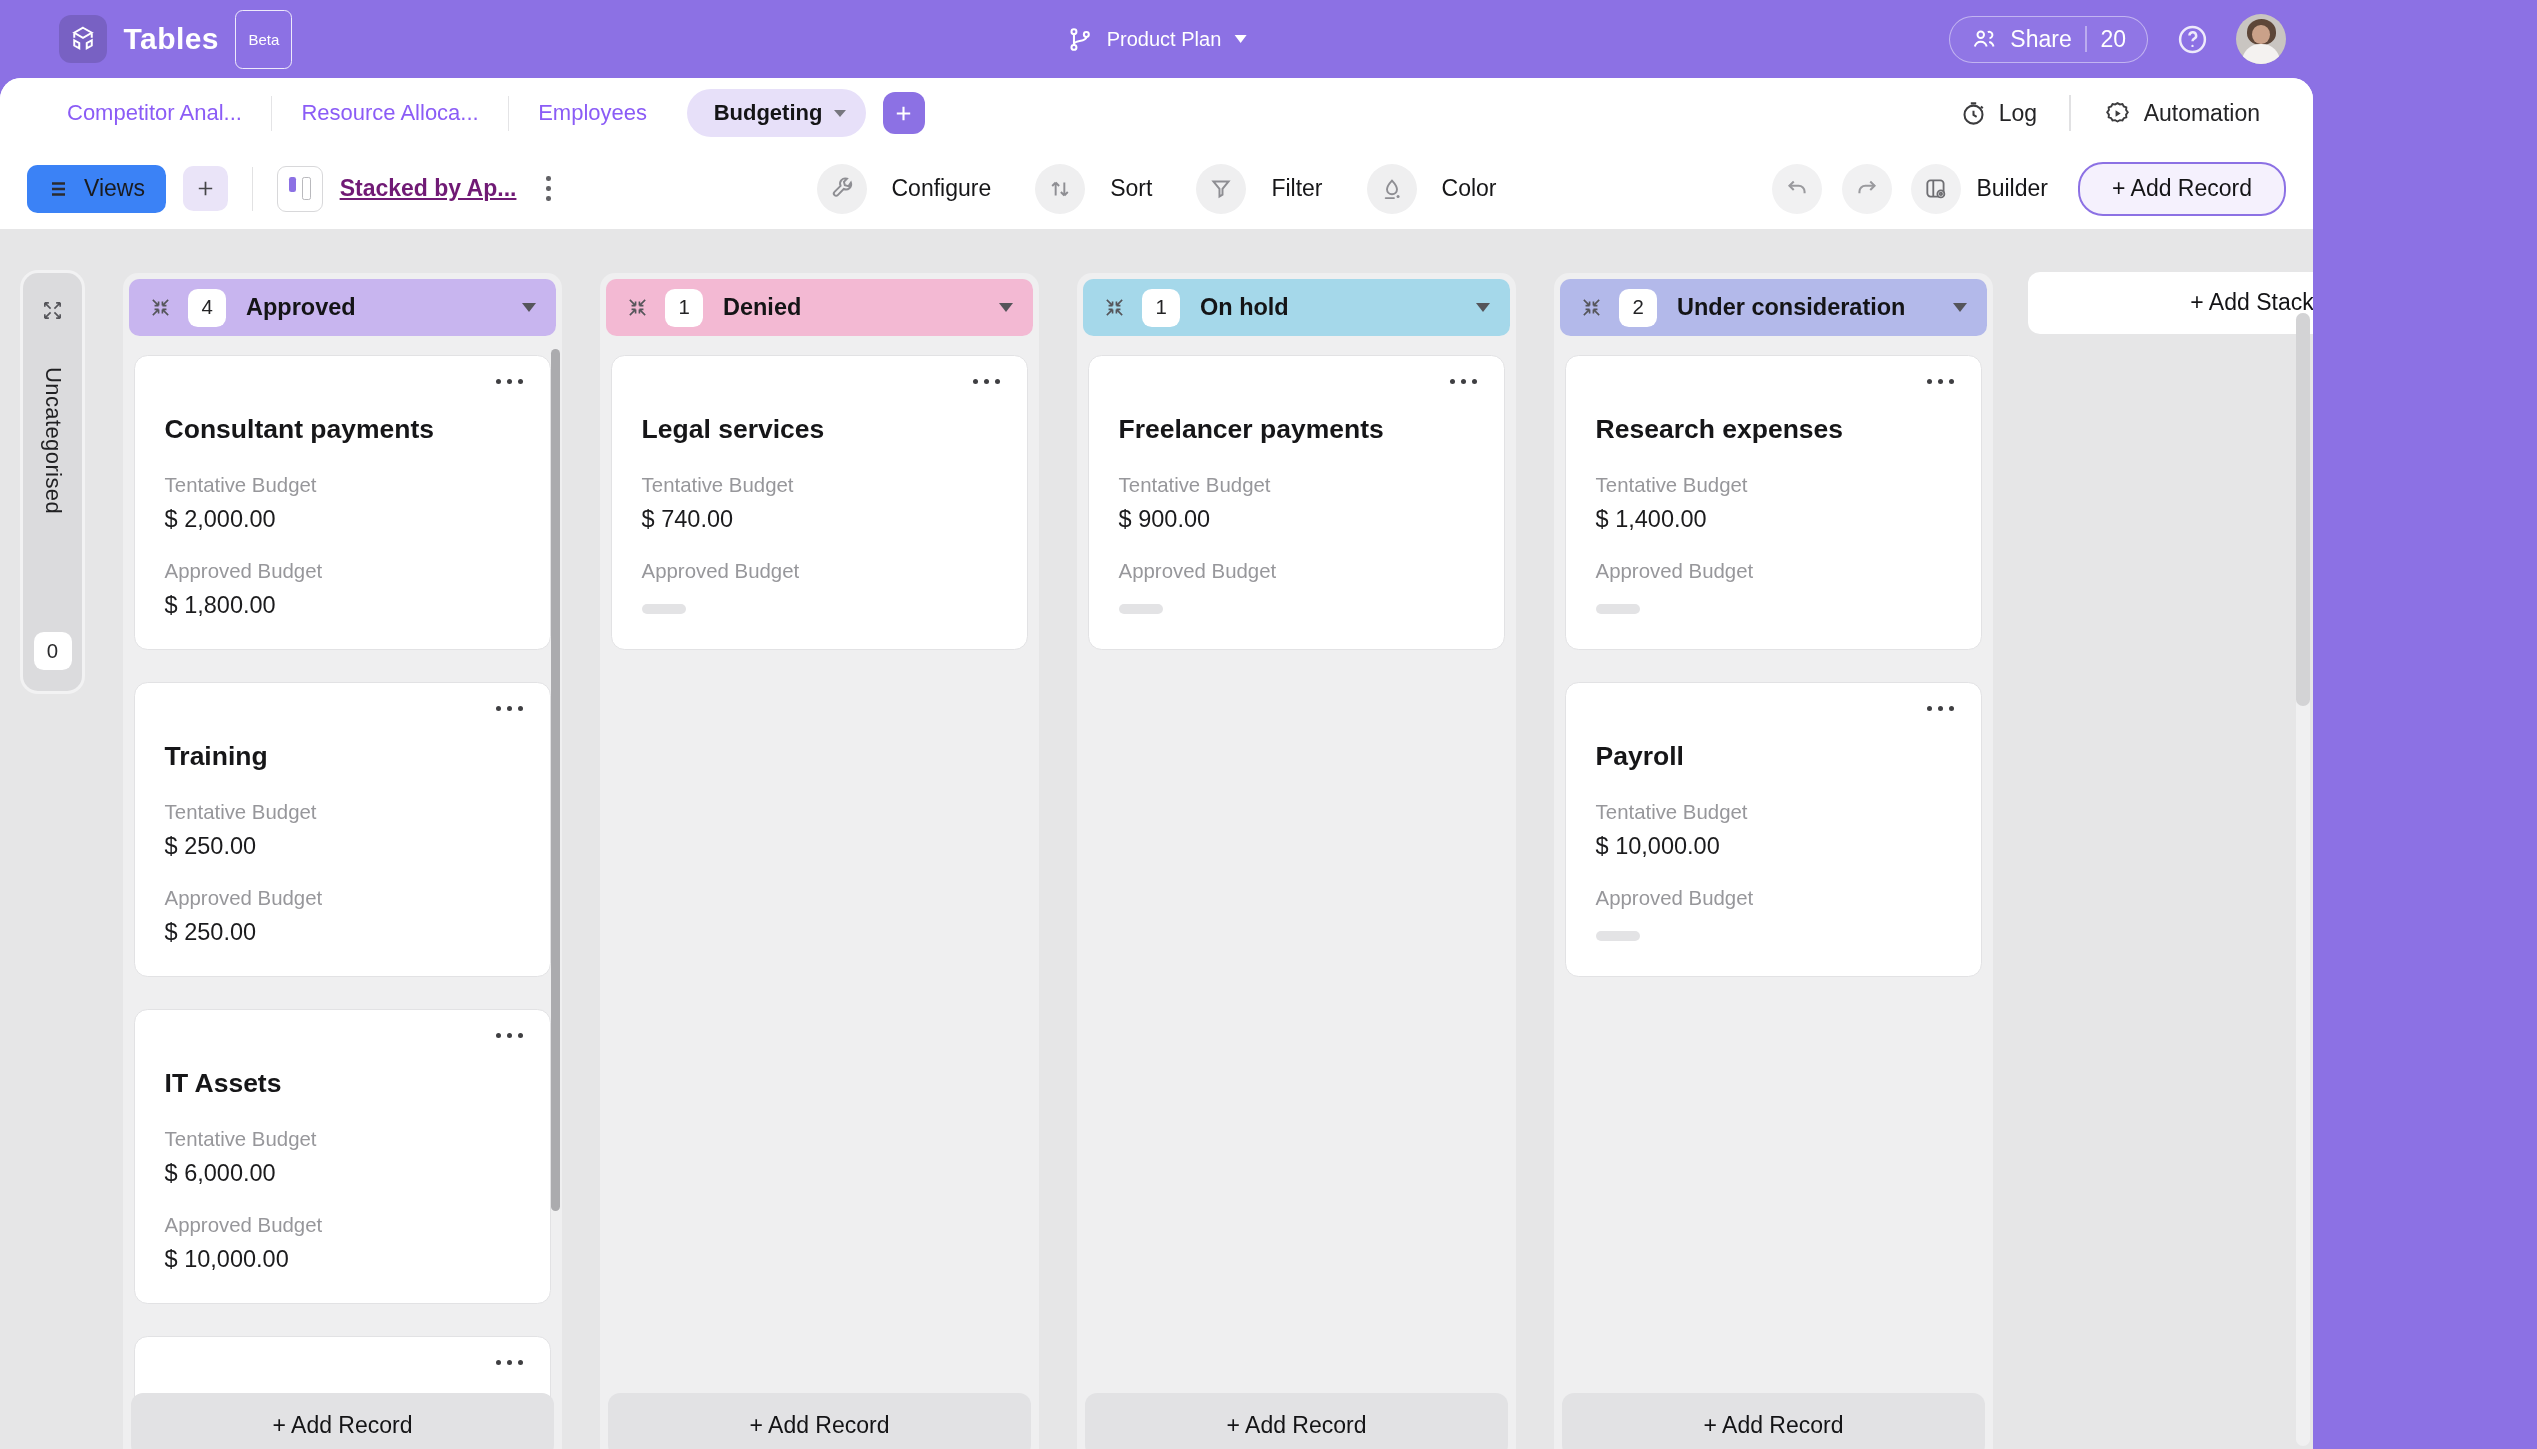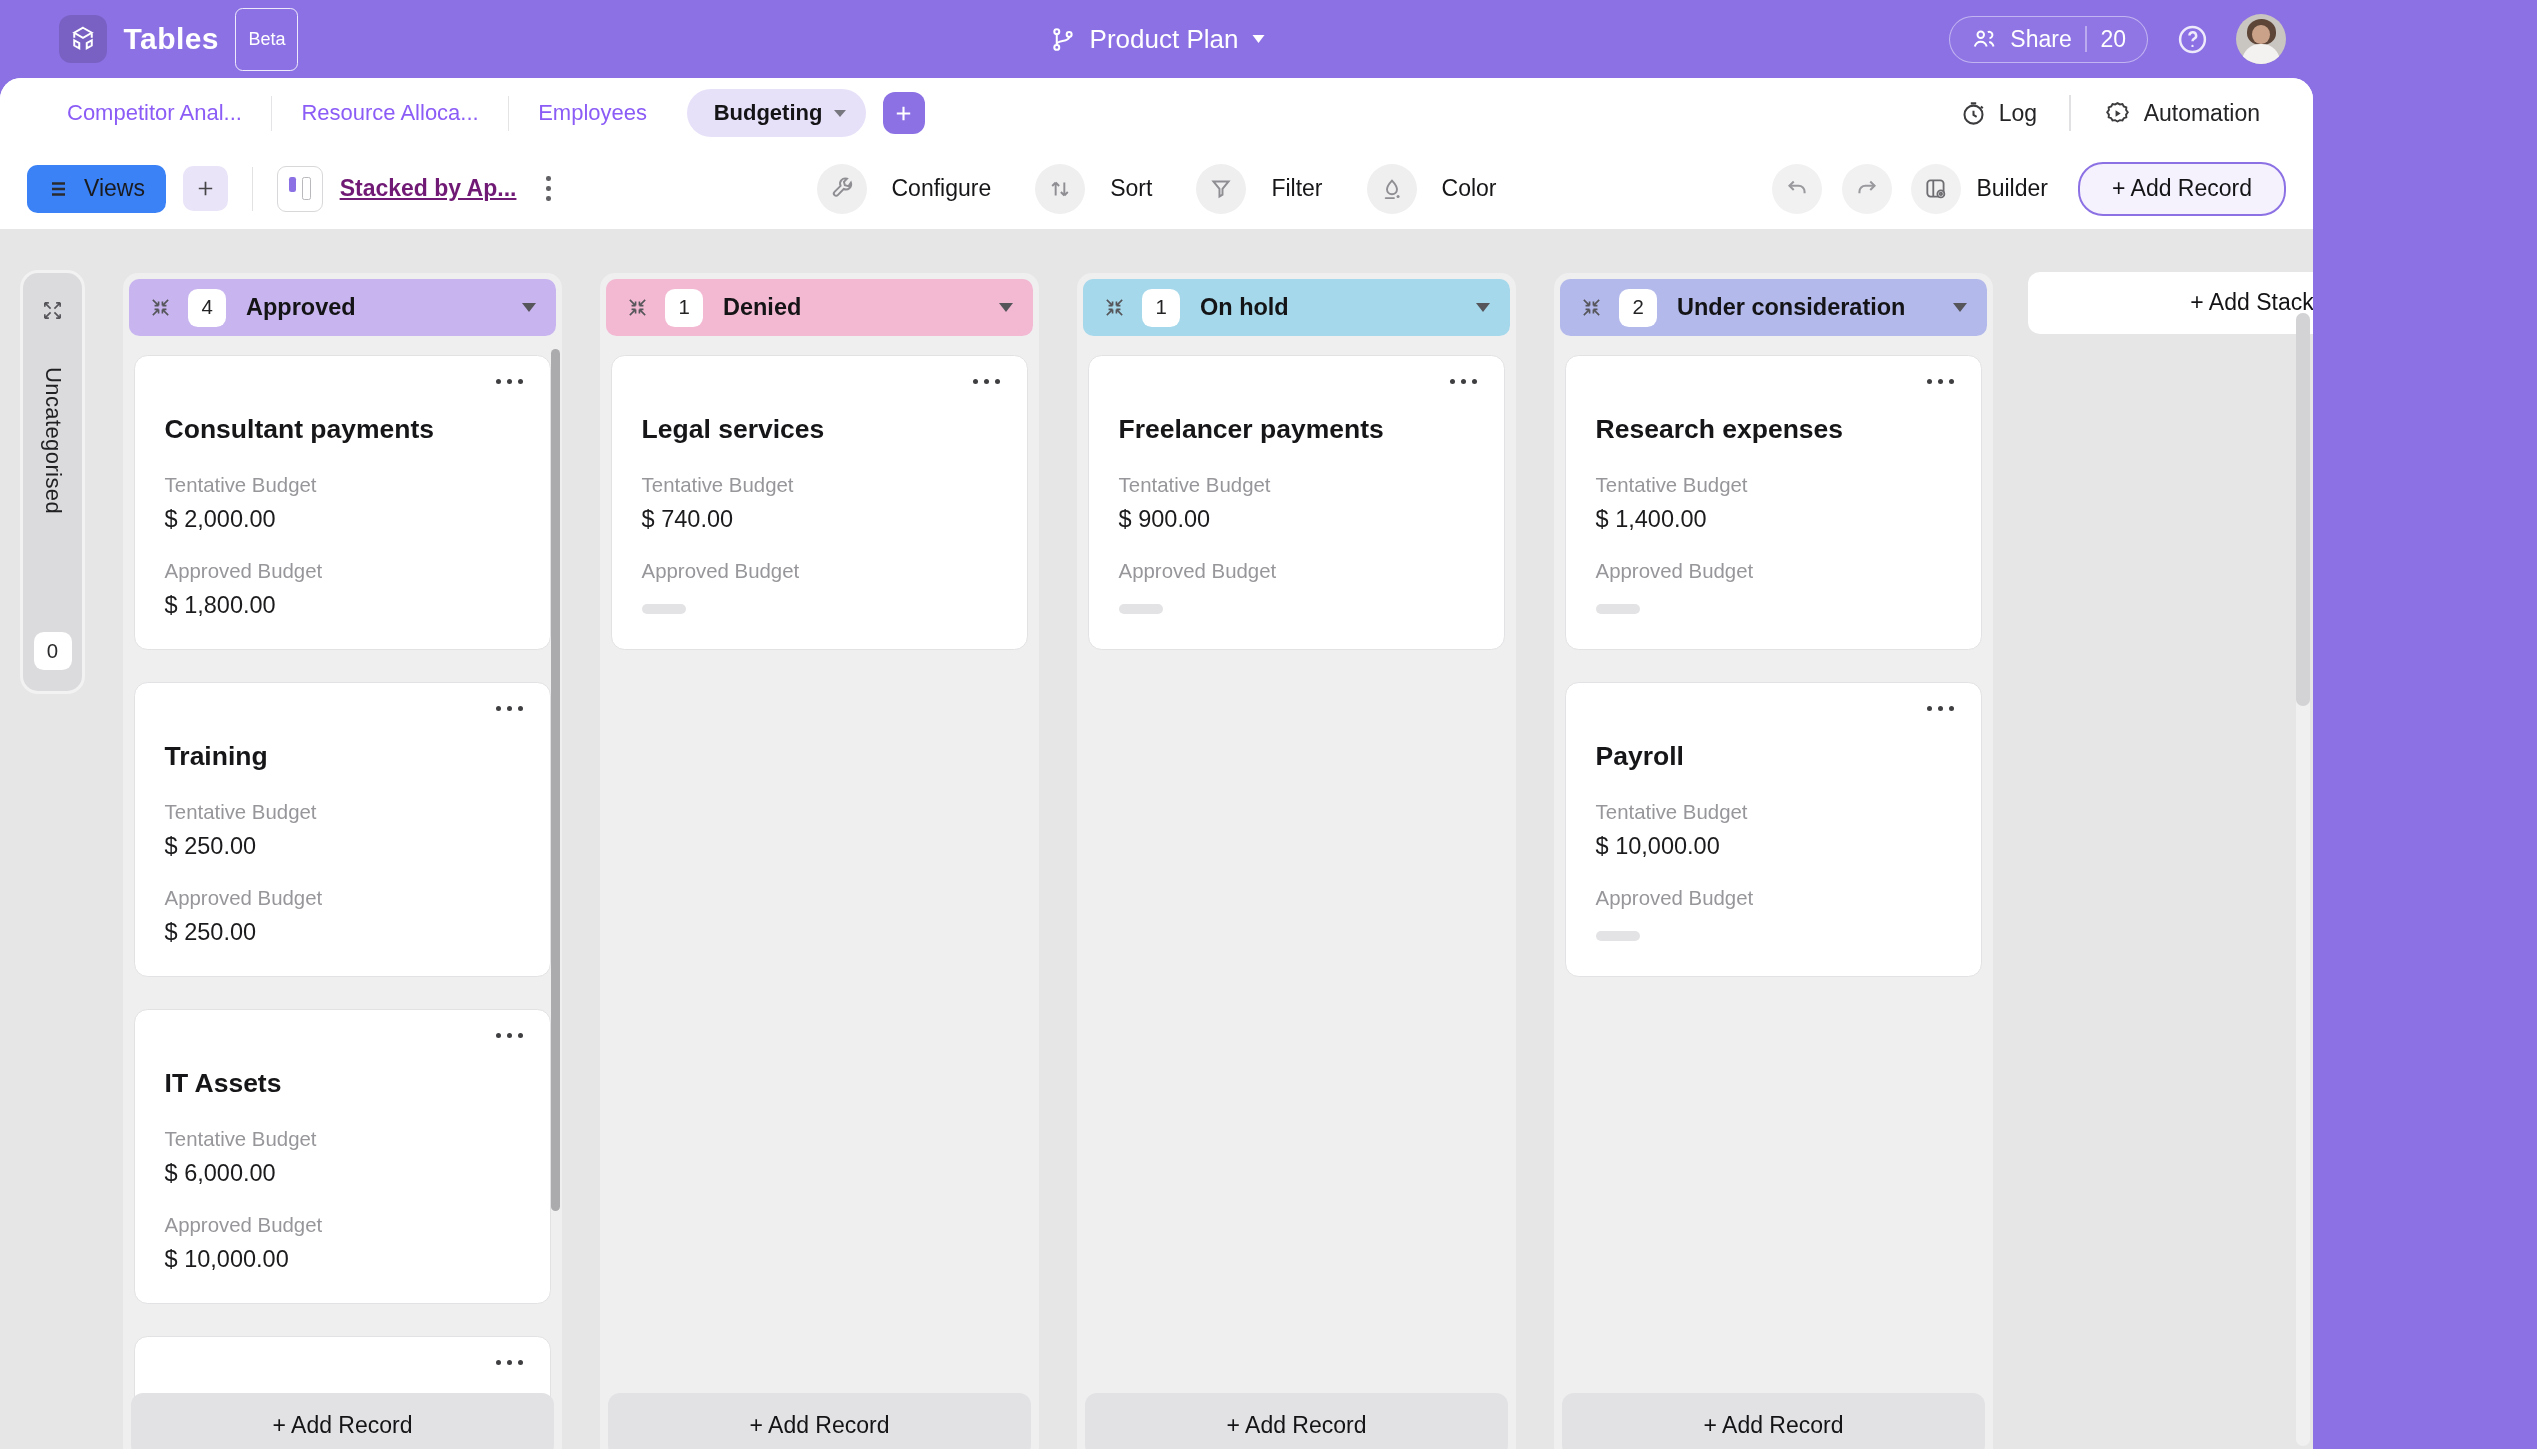--- a/index.html
+++ b/index.html
@@ -7,23 +7,23 @@
        font-family:"Liberation Sans",sans-serif;color:#1d1d1f;-webkit-font-smoothing:antialiased;}
   svg{display:block;}
 
   
   .topbar{position:absolute;top:0;left:0;right:0;height:78px;display:flex;align-items:center;}
   .topbar-left{display:flex;align-items:center;gap:16.6px;margin-left:59px;}
   .logo-box{width:48px;height:48px;border-radius:12px;background:rgba(0,0,0,0.14);
             display:flex;align-items:center;justify-content:center;}
   .app-title{font-size:30px;font-weight:600;color:#fff;letter-spacing:0.4px;}
   .beta-badge{border:1.5px solid rgba(255,255,255,.85);color:#fff;border-radius:7.6px;
-              font-size:18px;padding:20px 12px;font-weight:500;}
+              font-size:15px;padding:20px 12px;font-weight:500;}
   .topbar-center{position:absolute;left:50%;transform:translateX(-50%);display:flex;align-items:center;gap:13.6px;}
-  .workspace-name{color:#fff;font-size:26px;font-weight:500;}
+  .workspace-name{color:#fff;font-size:20px;font-weight:500;}
   .caret{width:0;height:0;border-left:6.8px solid transparent;border-right:6.8px solid transparent;
          border-top:8.3px solid #fff;}
   .topbar-right{position:absolute;right:27px;display:flex;align-items:center;gap:26px;}
   .share-btn{display:flex;align-items:center;gap:13.6px;height:45px;border:1.5px solid rgba(255,255,255,.45);
              border-radius:24px;padding:0 21px;color:#fff;font-size:23px;background:rgba(255,255,255,.04);justify-content:space-between;}
   .share-div{width:1.5px;height:26px;background:rgba(255,255,255,.4);}
   .help-btn{width:36px;height:36px;display:flex;align-items:center;justify-content:center;}
   .avatar{width:50px;height:50px;border-radius:50%;background:#c9c5c1;position:relative;overflow:hidden;}
   .avatar::before{content:"";position:absolute;left:10.6px;top:4.5px;width:29px;height:26px;border-radius:50% 50% 45% 45%;background:#5d4638;}
   .avatar::after{content:"";position:absolute;left:6px;bottom:-6px;width:38px;height:26px;border-radius:18px 18px 0 0;background:#f4f2f0;}

